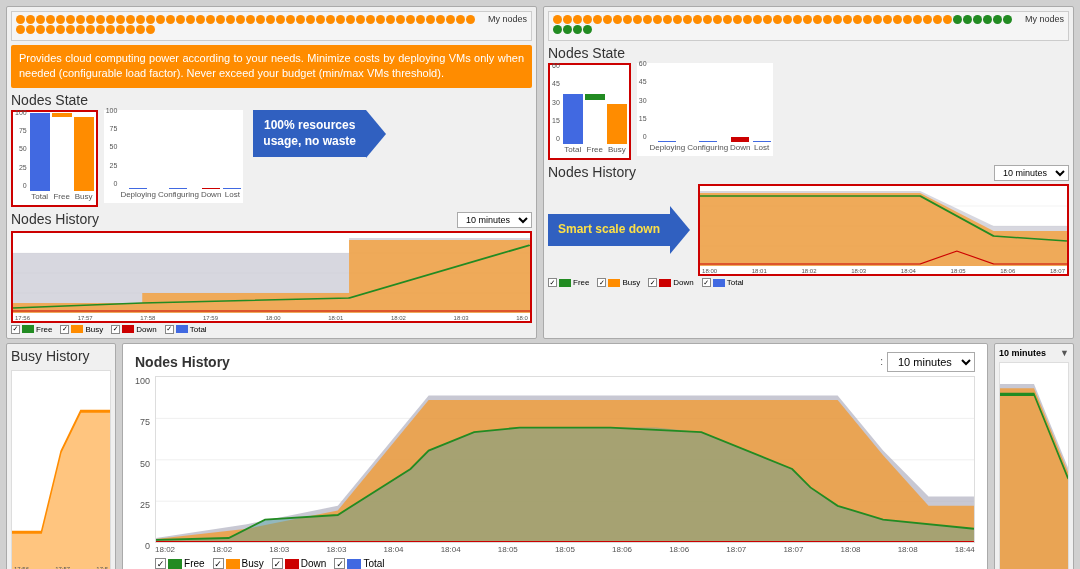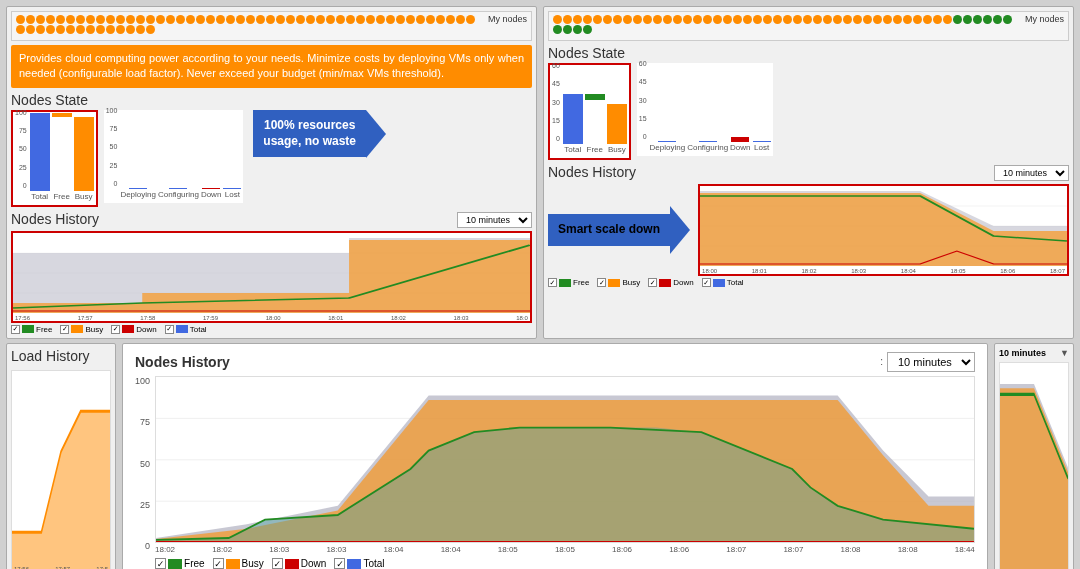--- a/index.html
+++ b/index.html
@@ -480,21 +480,21 @@
           <span class="section-title">Nodes History</span>
           <div style="display:flex;align-items:center;gap:2px;">
             <select class="inline-select">
               <option>10 minutes</option>
             </select>
           </div>
         </div>
         <div style="display:flex;align-items:flex-start;gap:4px;">
 
           <div style="display:flex;align-items:center;margin-right:4px;align-self:center;">
-            <div style="background:#3060c0;color:#000000;font-weight:bold;font-size:12px;padding:8px 10px;text-align:center;line-height:1.3;">Smart scale down</div>
+            <div style="background:#3060c0;color:#fde047;font-weight:bold;font-size:12px;padding:8px 10px;text-align:center;line-height:1.3;">Smart scale down</div>
             <div style="width:0;height:0;border-top:24px solid transparent;border-bottom:24px solid transparent;border-left:20px solid #3060c0;"></div>
           </div>
 
           <div style="flex:1;border:2px solid #cc0000;background:white;">
             <svg width="100%" height="80" viewBox="0 0 200 80" preserveAspectRatio="none">
               <line x1="0" y1="20" x2="200" y2="20" stroke="#eee" stroke-width="0.5"></line>
               <line x1="0" y1="40" x2="200" y2="40" stroke="#eee" stroke-width="0.5"></line>
               <line x1="0" y1="60" x2="200" y2="60" stroke="#eee" stroke-width="0.5"></line>
 
               <polygon points="0,5 0,5 100,5 100,5 120,5 160,40 200,40 200,80 0,80" fill="#b0b0c0" opacity="0.5"></polygon>
@@ -540,21 +540,21 @@
             <span>Total</span>
           </div>
         </div>
       </div>
     </div>
   </div>
 
   <div style="display:flex;gap:6px;flex:1;">
 
     <div class="panel" style="flex:0 0 110px;display:flex;flex-direction:column;gap:4px;">
-      <div class="section-title">Load History</div>
+      <div class="section-title">Busy History</div>
       <div style="background:white;border:1px solid #ddd;flex:1;position:relative;overflow:hidden;">
         <svg width="100%" height="100%" viewBox="0 0 100 100" preserveAspectRatio="none">
           <polygon points="0,80 30,80 50,40 70,20 100,20 100,100 0,100" fill="#ff8c00" opacity="0.5"></polygon>
           <polyline points="0,80 30,80 50,40 70,20 100,20" stroke="#ff8c00" stroke-width="1.5" fill="none"></polyline>
         </svg>
         <div style="display:flex;justify-content:space-between;font-size:6px;color:#555;padding:0 2px;position:absolute;bottom:0;width:100%;">
           <span>17:56</span>
           <span>17:57</span>
           <span>17:5</span>
         </div>

